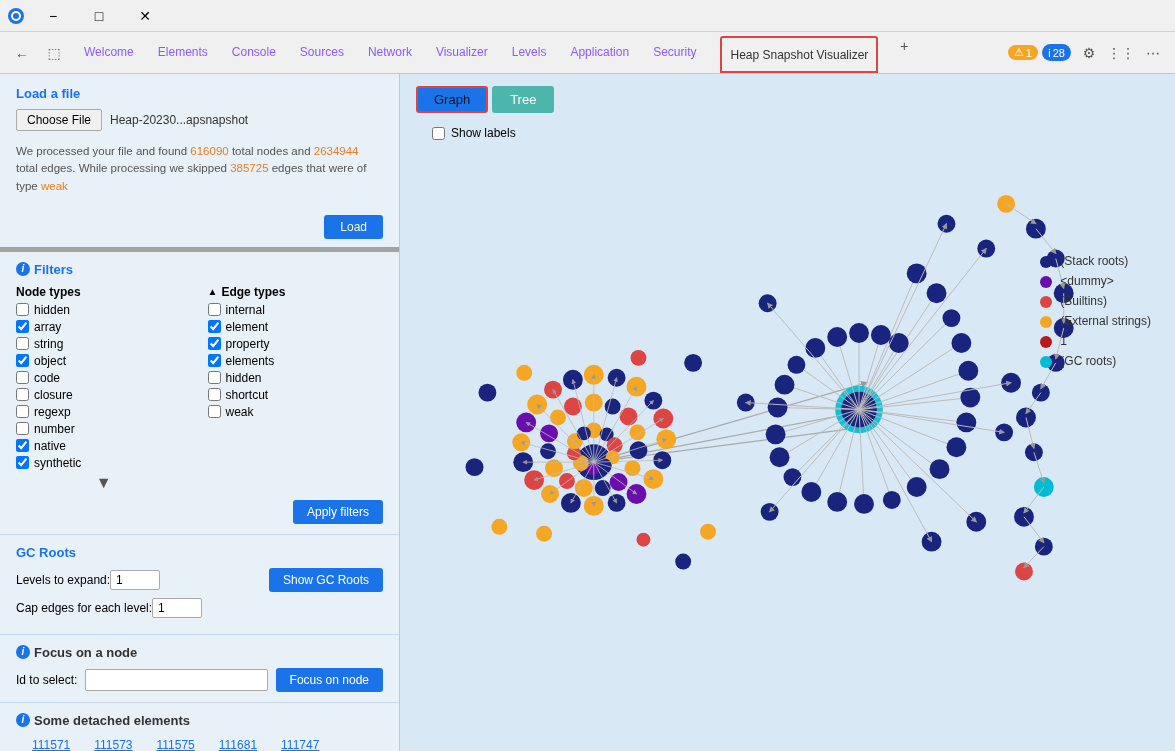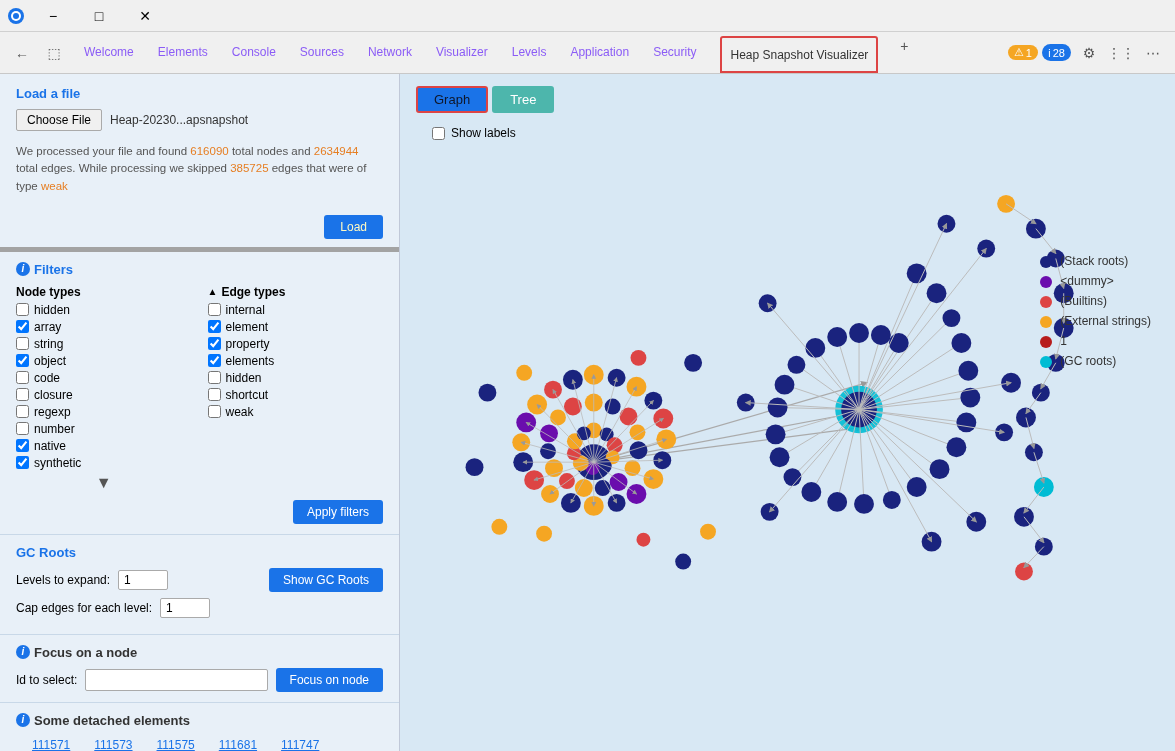--- a/index.html
+++ b/index.html
@@ -94,21 +94,21 @@
     .filter-item input[type=checkbox] { margin: 0; }
 
     .apply-filters-btn {
       background: #1a73e8; color: white; border: none; padding: 5px 14px;
       cursor: pointer; border-radius: 3px; font-size: 12px; margin-top: 8px; float: right;
     }
 
     
     .gc-roots-section { padding: 10px 16px; border-bottom: 1px solid #c8d8e8; }
     .gc-roots-title { font-size: 13px; font-weight: 600; color: #1a73e8; margin-bottom: 8px; }
-    .gc-roots-row { display: flex; align-items: center; gap: 8px; margin-bottom: 6px; font-size: 12px; }
+    .gc-roots-row { display: flex; align-items: center; gap: 0; margin-bottom: 6px; font-size: 12px; }
     .gc-roots-input { width: 50px; border: 1px solid #aaa; padding: 2px 5px; font-size: 12px; border-radius: 2px; }
     .show-gc-btn {
       background: #1a73e8; color: white; border: none; padding: 5px 14px;
       cursor: pointer; border-radius: 3px; font-size: 12px; margin-left: auto;
     }
 
     
     .focus-node-section { padding: 10px 16px; border-bottom: 1px solid #c8d8e8; }
     .focus-node-title { display: flex; align-items: center; font-size: 13px; font-weight: 600; color: #333; margin-bottom: 8px; }
     .focus-node-row { display: flex; align-items: center; gap: 8px; font-size: 12px; }

